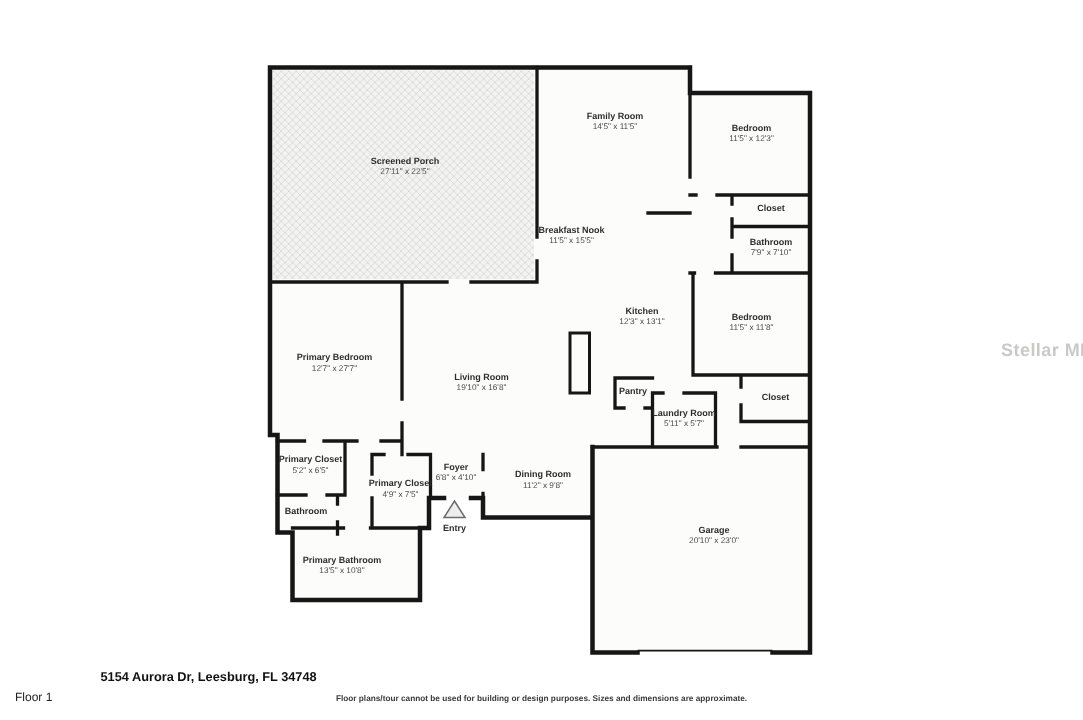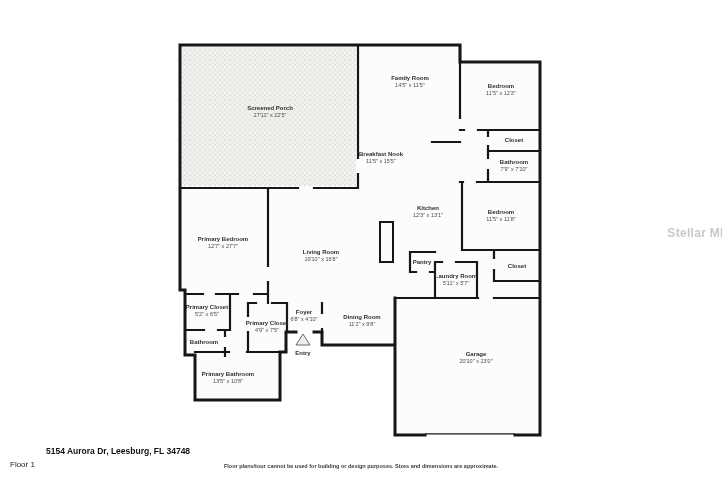--- a/index.html
+++ b/index.html
@@ -4,21 +4,21 @@
 <style>
   * { margin:0; padding:0; box-sizing:border-box; }
   html,body { width:722px; height:480px; background:#fff; font-family:"Liberation Sans", sans-serif; }
   .screen { position:relative; width:722px; height:480px; overflow:hidden; background:#fff; }
   .plan-svg { position:absolute; left:0; top:0; }
   .room-label { position:absolute; transform:translate(-50%,-50%); text-align:center; white-space:nowrap; line-height:1.35; pointer-events:none; }
   .room-label .rname { display:block; font-size:6px; font-weight:bold; color:#2e2e2e; }
   .room-label .rdims { display:block; font-size:5.5px; color:#4a4a4a; }
   .room-label .rdims:empty { display:none; }
   .watermark { position:absolute; top:226px; right:-14px; font-size:12px; font-weight:600; color:#c9c9c6; letter-spacing:0.3px; }
-  .address { position:absolute; left:5px; top:446px; font-size:8.5px; font-weight:bold; color:#111;padding-left:41px; }
+  .address { position:absolute; left:26px; top:446px; font-size:8.5px; font-weight:bold; color:#111;padding-left:41px; }
   .floor-label { position:absolute; left:10px; top:460px; font-size:8px; color:#222; }
   .disclaimer { position:absolute; left:0; top:463px; width:100%; text-align:center; font-size:5.5px; font-weight:bold; color:#3a3a3a; }
 </style>
 </head>
 <body>
 
 <div class="screen">
 
   <svg class="plan-svg" width="722" height="480" viewBox="0 0 722 480">
     <defs>

